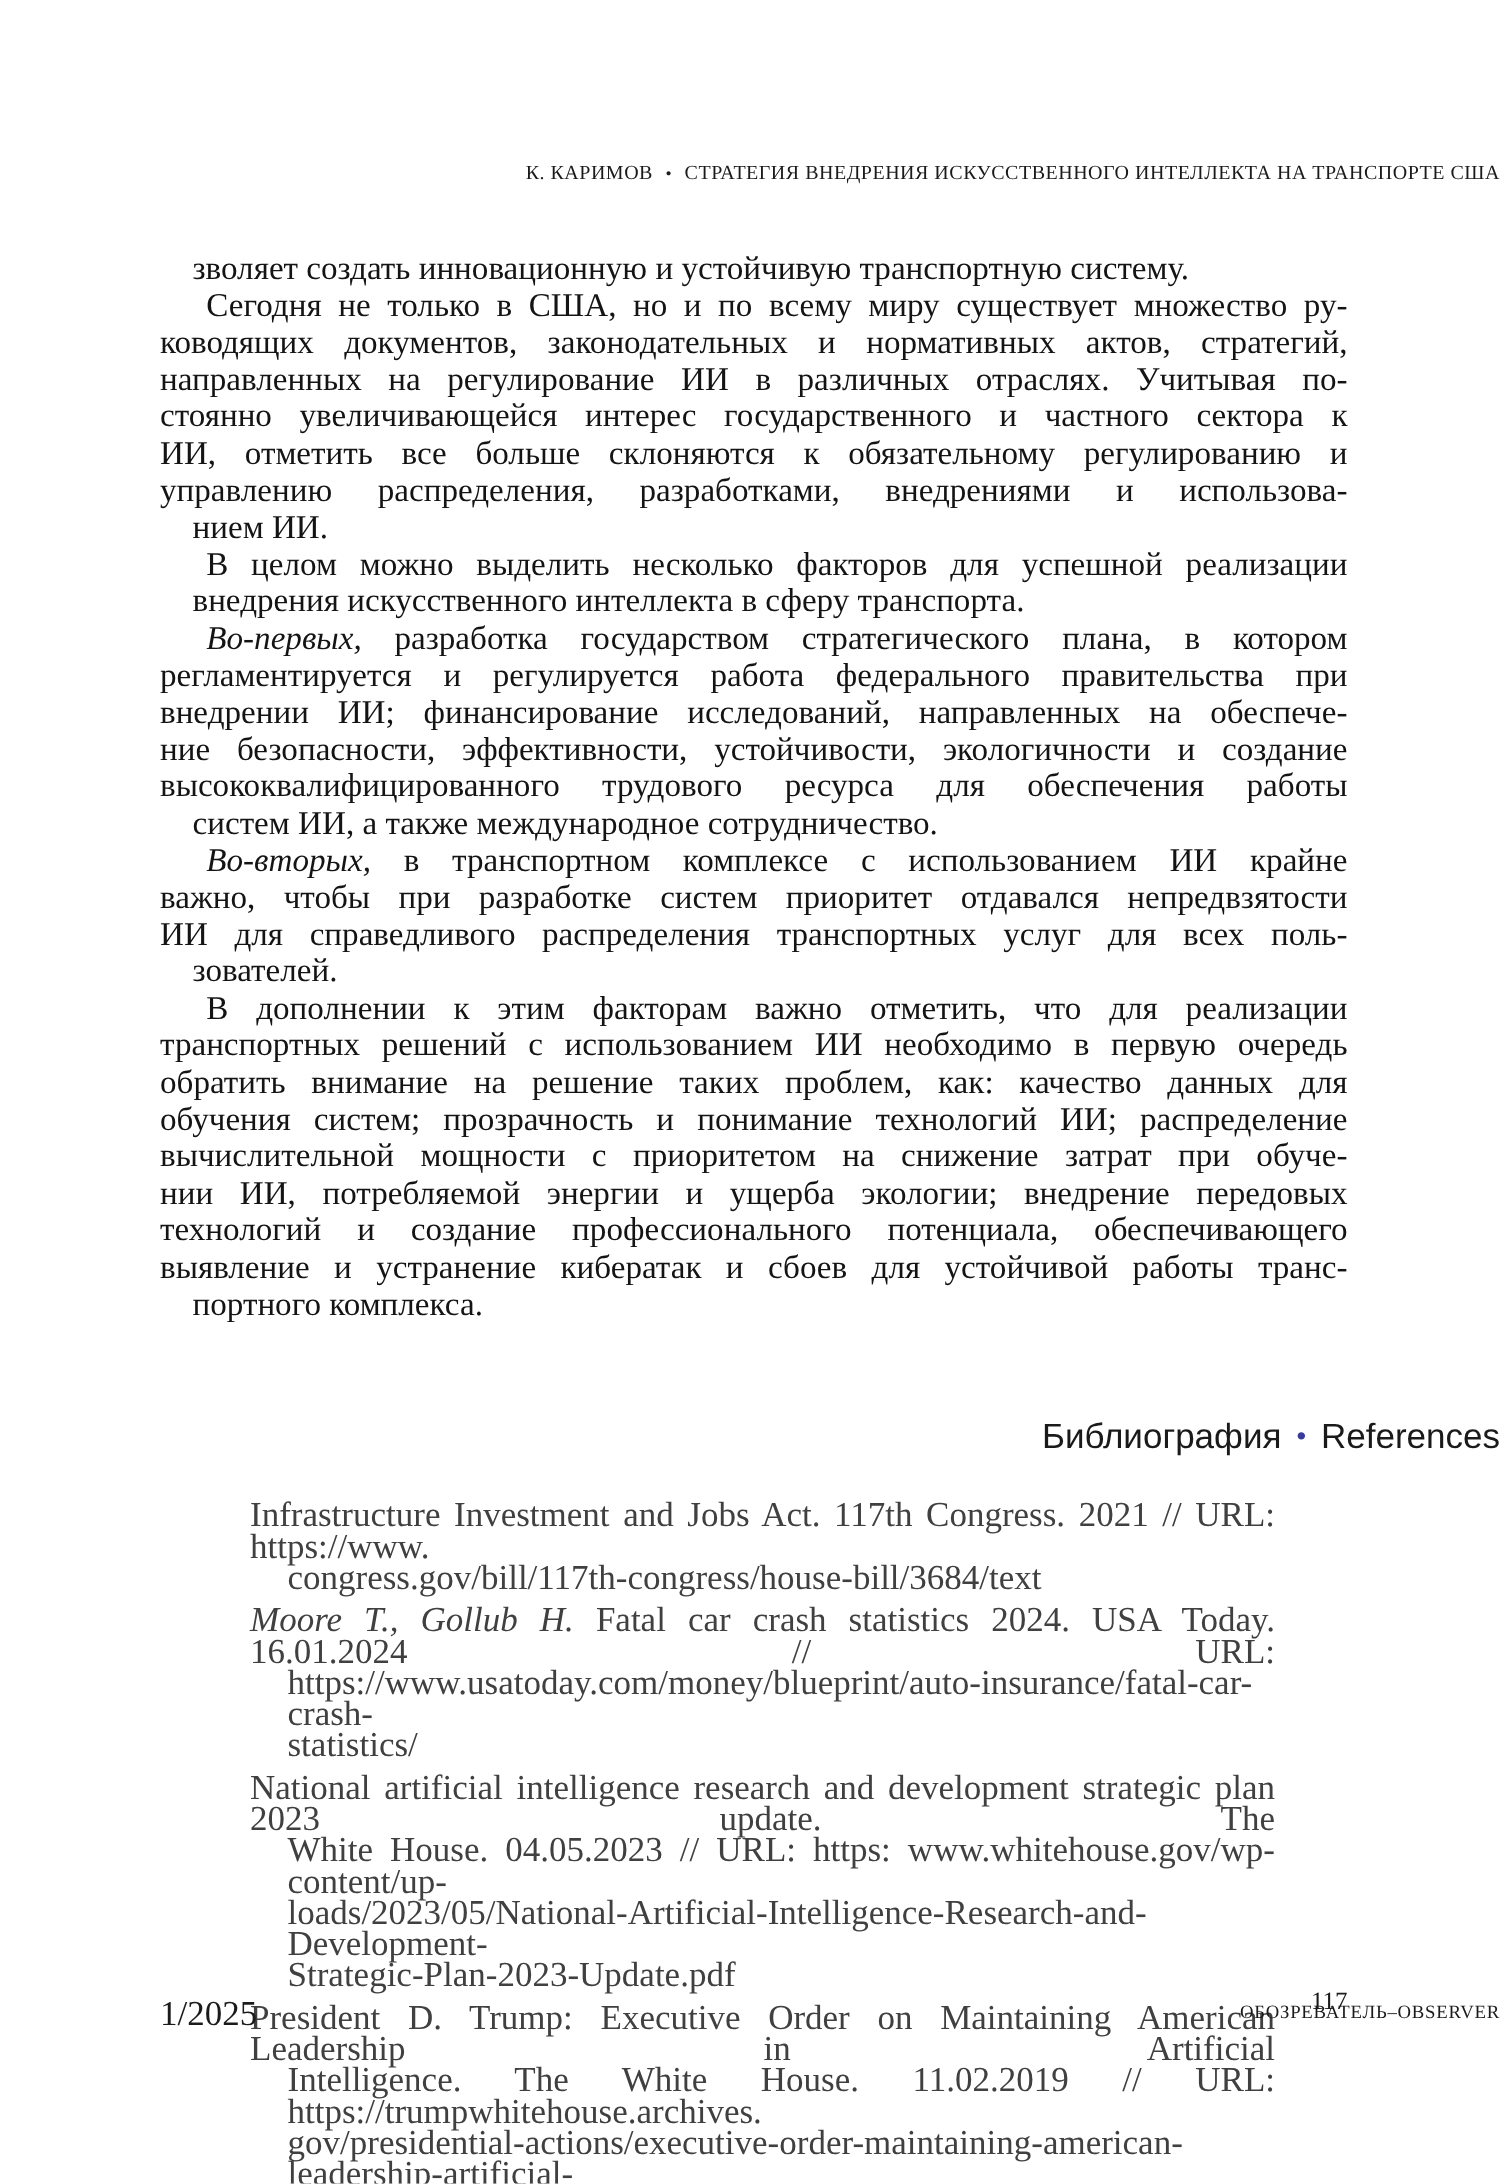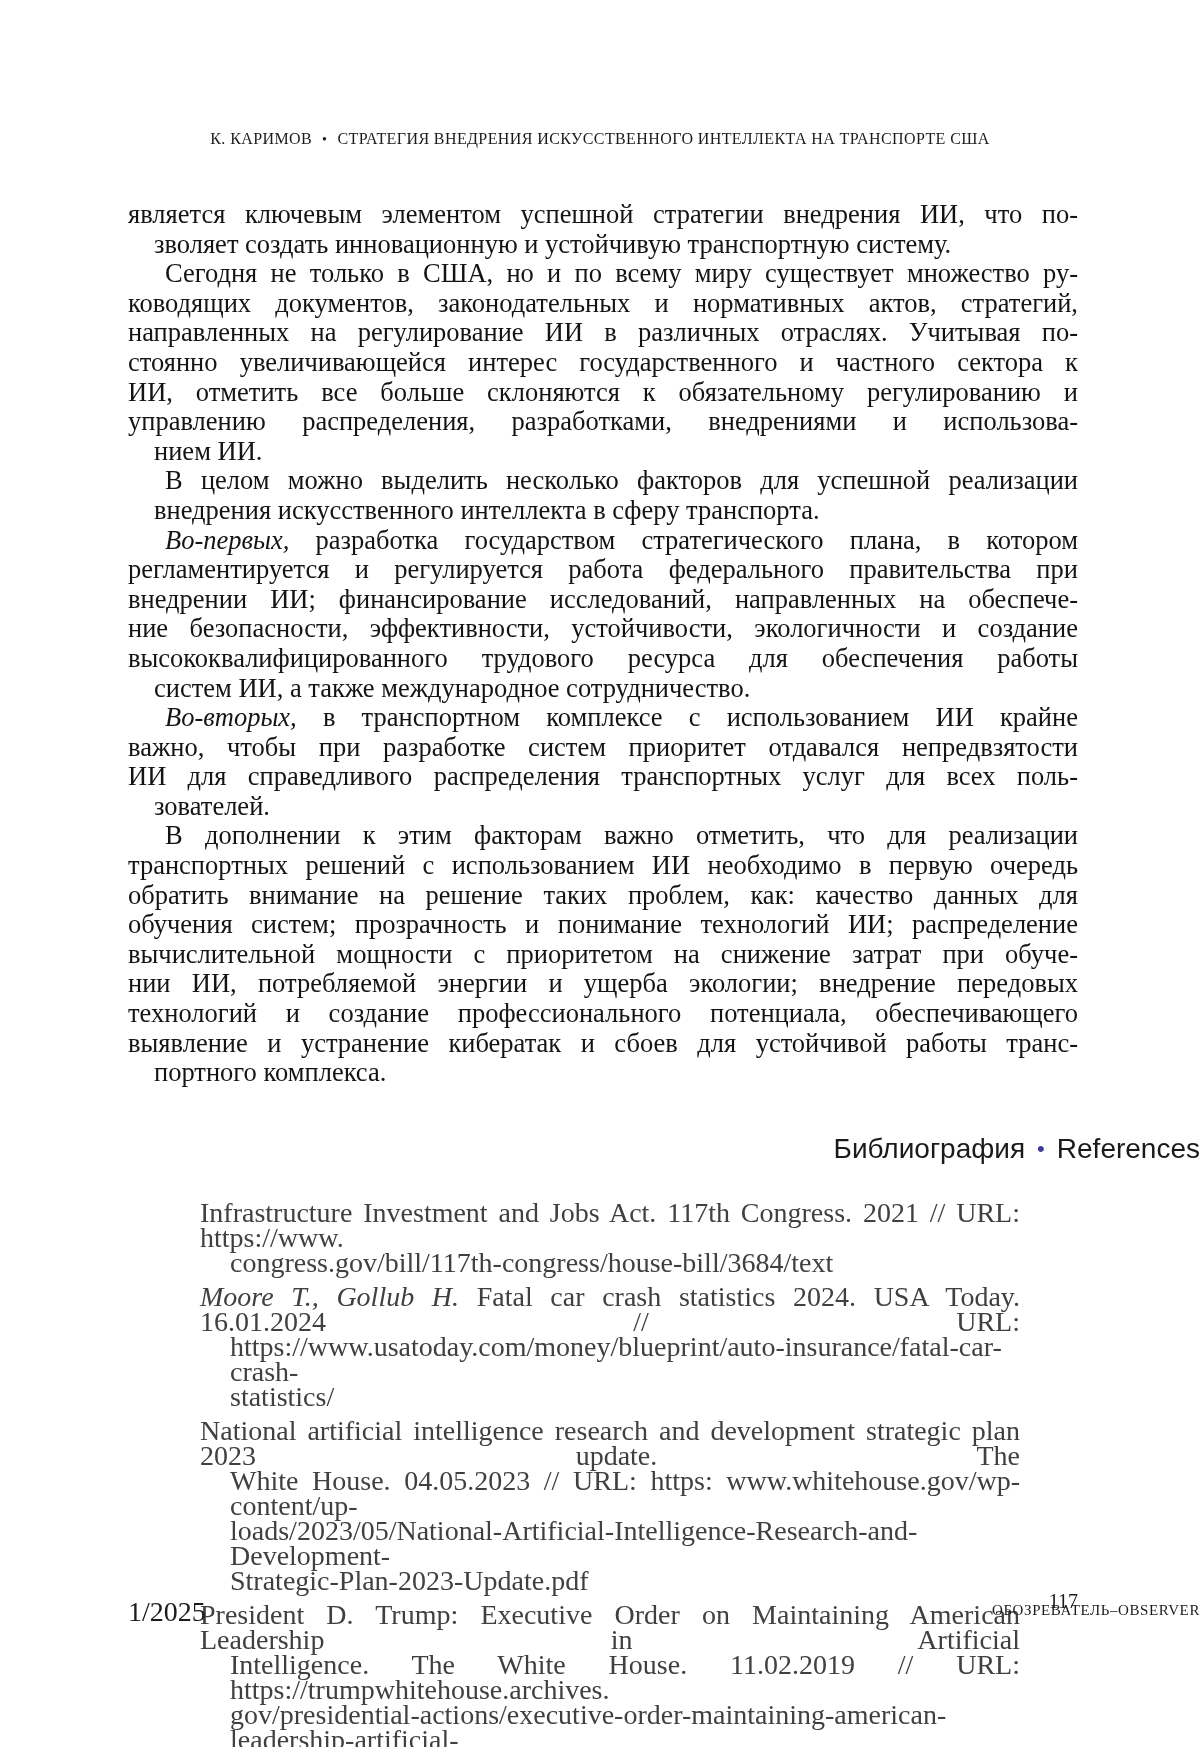--- a/index.html
+++ b/index.html
@@ -9,21 +9,21 @@
     height:1747px;
     background:#ffffff;
     font-family:"Liberation Serif", serif;
     color:#141414;
     overflow:hidden;
   }
   
   .running-header{
     position:absolute;
     top:130px; left:0; width:100%;
-    text-align:center;
+    text-align:right;
     font-size:16px;
     letter-spacing:0.4px;
     color:#1b1b1b;
     white-space:nowrap;
   }
   .running-header .sep{padding:0 10px;font-size:14px;}
   
   .article{
     position:absolute;
     top:200px; left:128px; width:950px;
@@ -93,21 +93,20 @@
 <body>
 
 <div class="page">
 
   <div class="running-header">
     <span>К. КАРИМОВ</span><span class="sep">•</span><span>СТРАТЕГИЯ ВНЕДРЕНИЯ ИСКУССТВЕННОГО ИНТЕЛЛЕКТА НА ТРАНСПОРТЕ США</span>
   </div>
 
   <div class="article">
       <div class="para">
-        <div class="line"><span>является ключевым элементом успешной стратегии внедрения ИИ, что по-</span></div>
         <div class="line last"><span>зволяет создать инновационную и устойчивую транспортную систему.</span></div>
       </div>
       <div class="para">
         <div class="line first"><span>Сегодня не только в США, но и по всему миру существует множество ру-</span></div>
         <div class="line"><span>ководящих документов, законодательных и нормативных актов, стратегий,</span></div>
         <div class="line"><span>направленных на регулирование ИИ в различных отраслях. Учитывая по-</span></div>
         <div class="line"><span>стоянно увеличивающейся интерес государственного и частного сектора к</span></div>
         <div class="line"><span>ИИ, отметить все больше склоняются к обязательному регулированию и</span></div>
         <div class="line"><span>управлению распределения, разработками, внедрениями и использова-</span></div>
         <div class="line last"><span>нием ИИ.</span></div>

